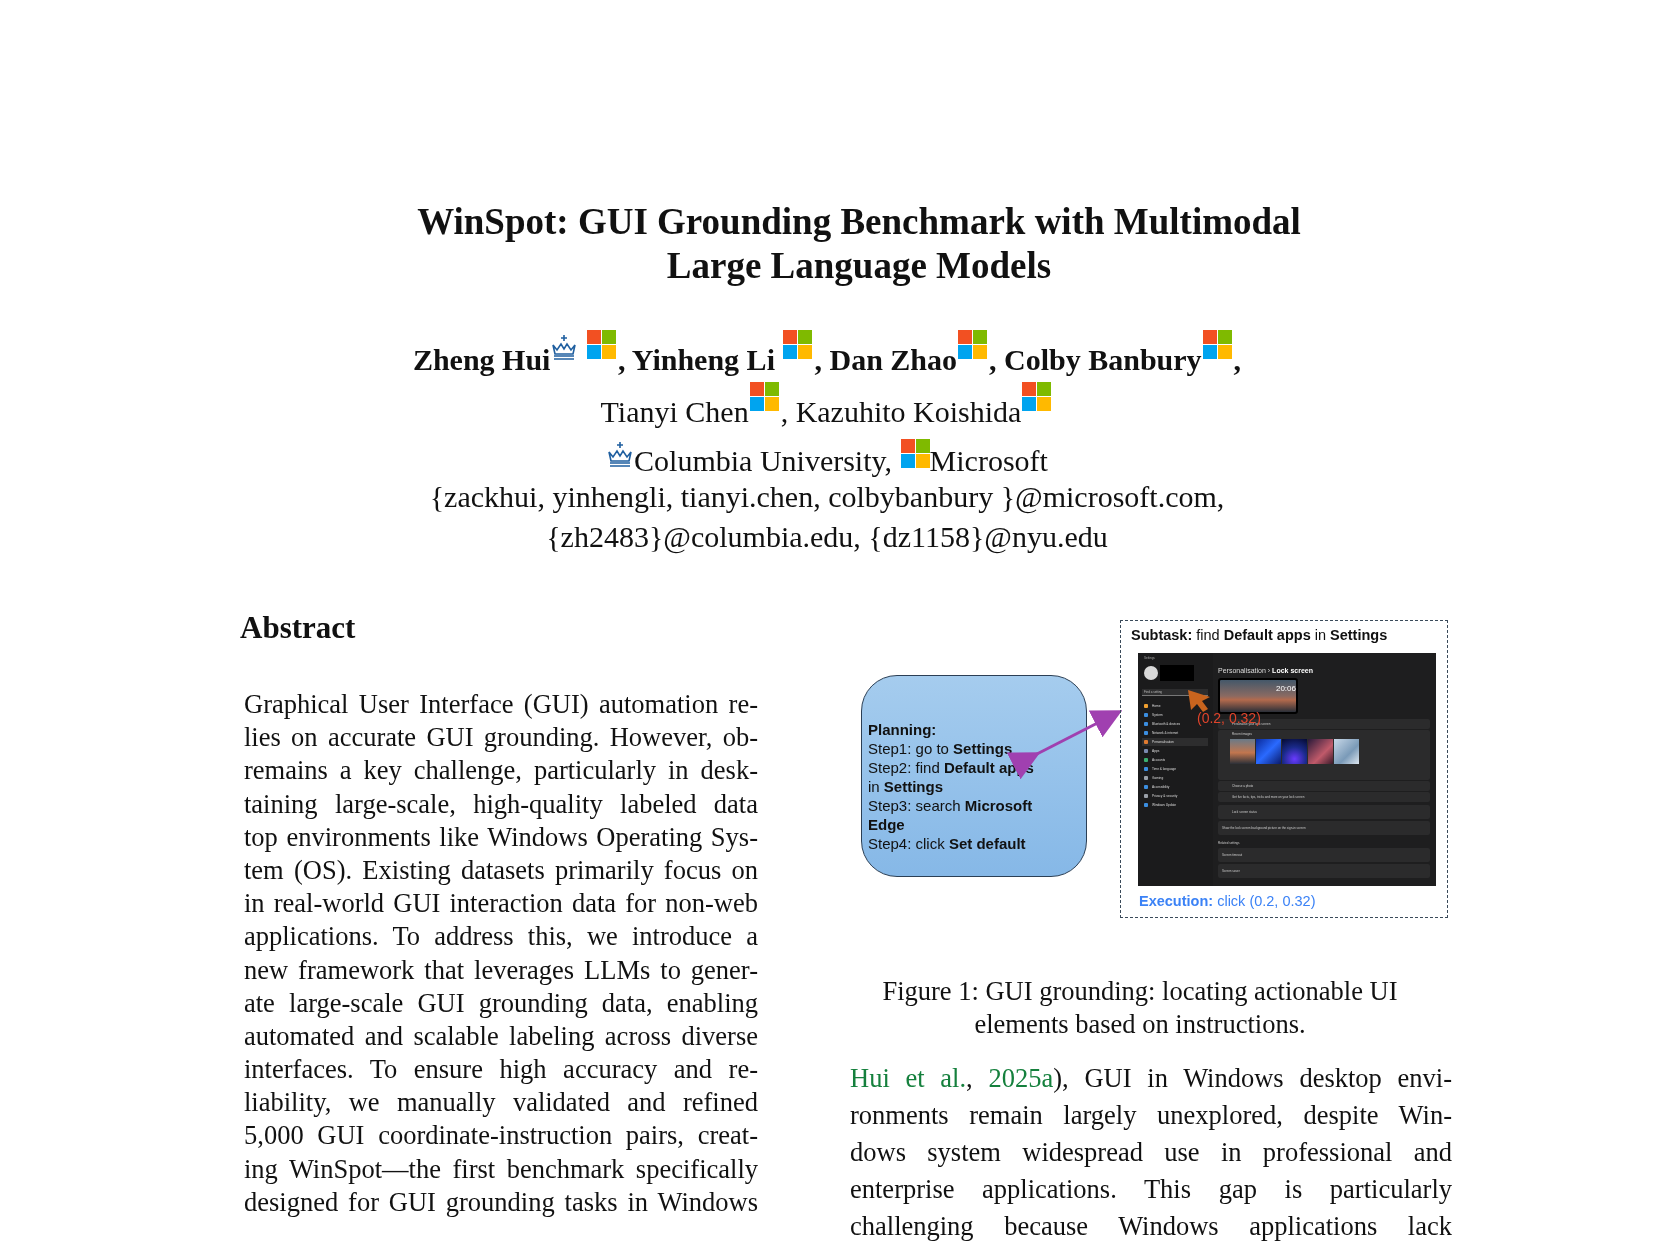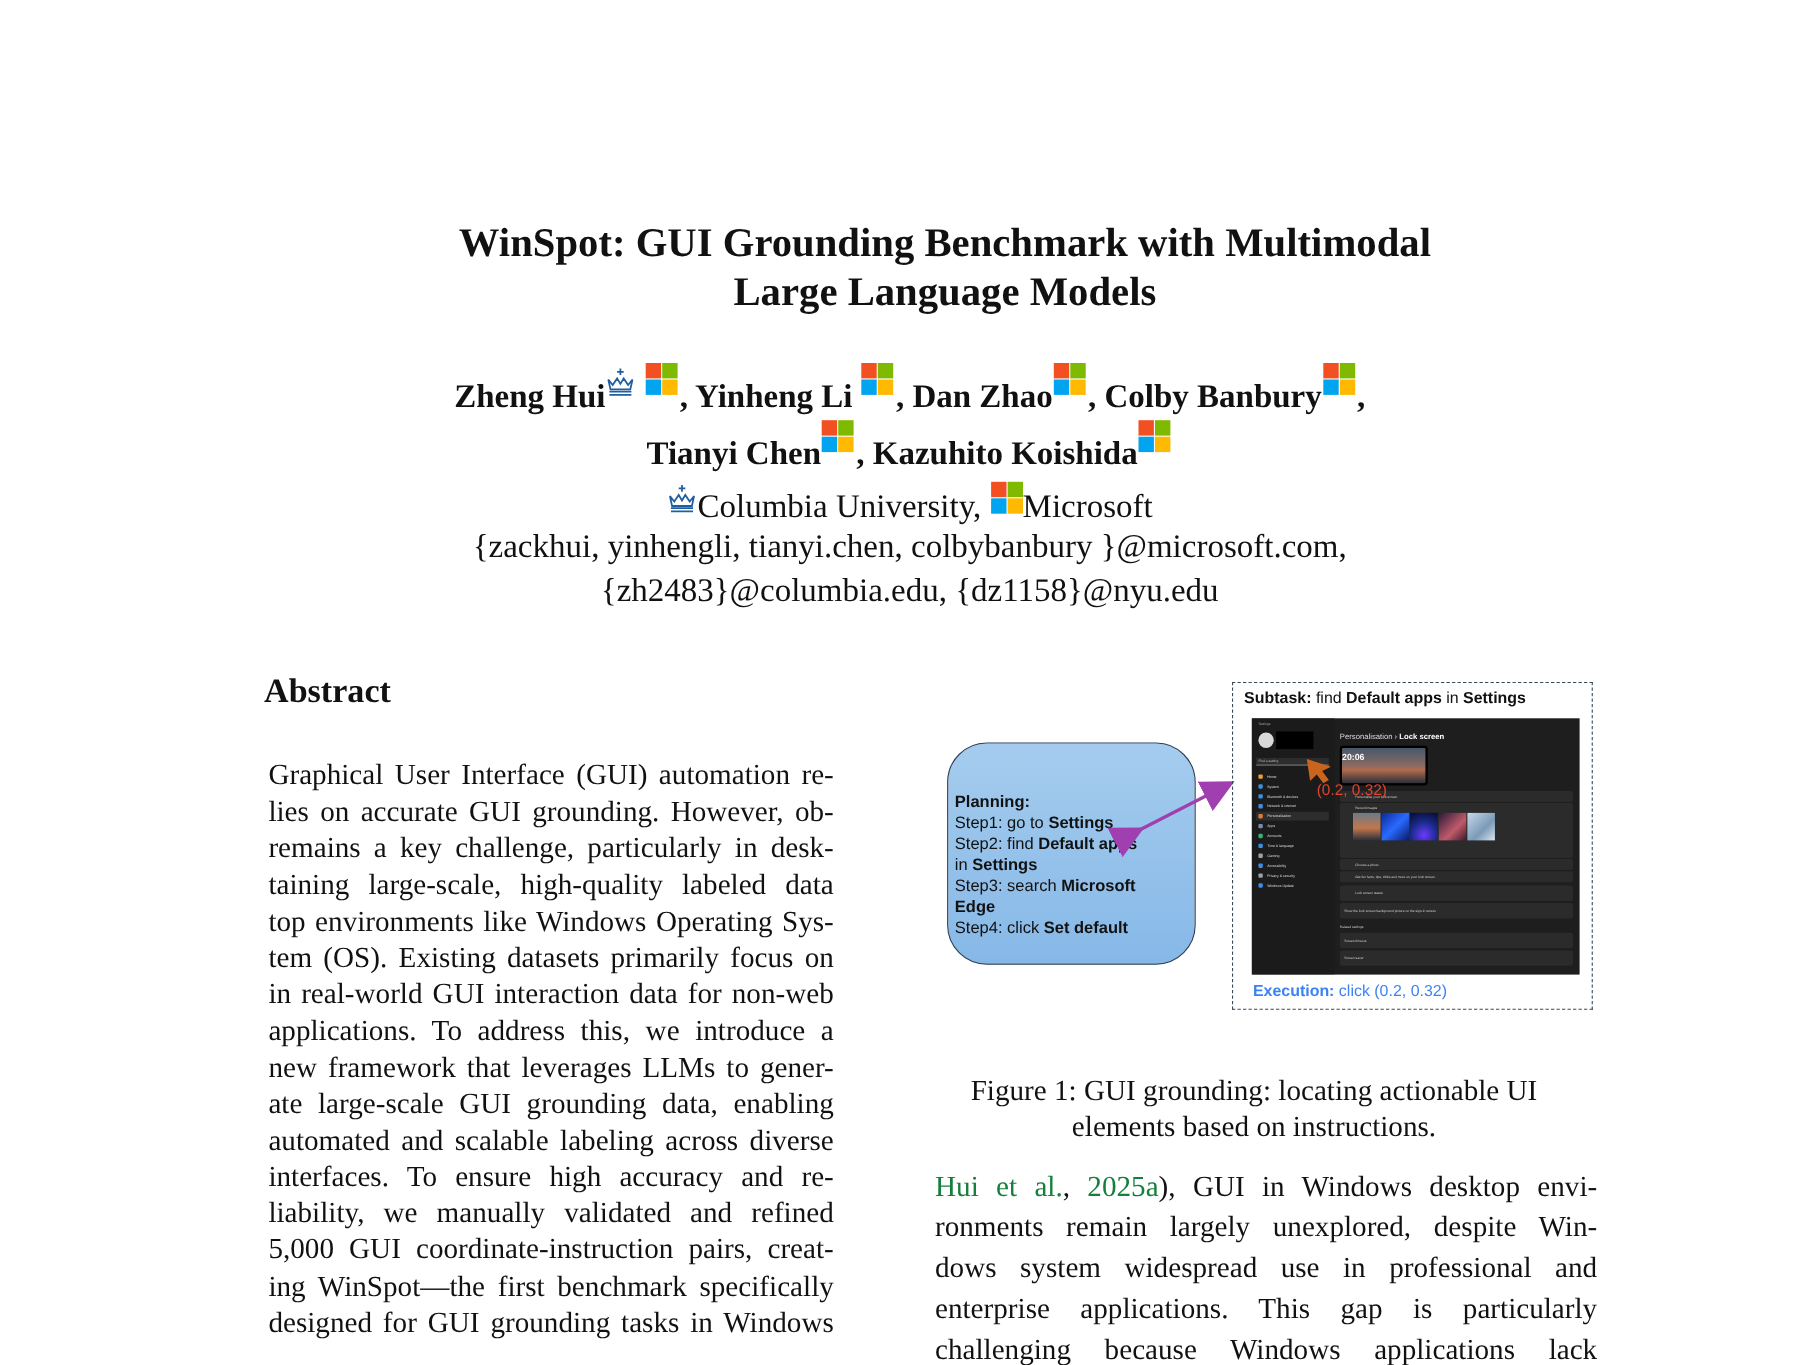--- a/index.html
+++ b/index.html
@@ -6,21 +6,21 @@
   body {
     width: 1654px; height: 1241px; overflow: hidden; position: relative;
     font-family: "Liberation Serif", "DejaVu Serif", serif; color: #111;
   }
   .abs { position: absolute; }
   .center { text-align: center; }
 
   
   #title { left: 0; width: 1654px; top: 200px; font-size: 37px; font-weight: bold; line-height: 44px; padding-left: 32px; }
   #authors1 { left: 0; width: 1654px; top: 330px; font-size: 30px; font-weight: bold; line-height: 40px; }
-  #authors2 { left: 0; width: 1654px; top: 382px; font-size: 30px; font-weight: bold; line-height: 40px; }
+  #authors2 { left: 0; width: 1654px; top: 382px; font-size: 30px; font-weight: normal; line-height: 40px; }
   #affil { left: 0; width: 1654px; top: 437px; font-size: 30px; line-height: 40px; }
   #email1 { left: 0; width: 1654px; top: 477px; font-size: 30px; line-height: 40px; }
   #email2 { left: 0; width: 1654px; top: 517px; font-size: 30px; line-height: 40px; }
 
   .ms-logo { display: inline-block; width: 30px; height: 30px; vertical-align: 10px; position: relative; margin: 0 1px; }
   .ms-logo i { position: absolute; width: 14px; height: 14px; }
   .ms-logo i.a { left: 0; top: 0; background: #f25022; }
   .ms-logo i.b { left: 15px; top: 0; background: #7fba00; }
   .ms-logo i.c { left: 0; top: 15px; background: #00a4ef; }
   .ms-logo i.d { left: 15px; top: 15px; background: #ffb900; }
@@ -59,21 +59,21 @@
   .shot .avatar { position: absolute; left: 6px; top: 13px; width: 14px; height: 14px; border-radius: 50%; background: #d9d9d9; }
   .shot .blackbox { position: absolute; left: 22px; top: 12px; width: 34px; height: 16px; background: #000; }
   .shot .search { position: absolute; left: 4px; top: 36px; width: 66px; height: 7px; background: #2d2d2e; border-bottom: 1px solid #777; font-size: 3px; line-height: 7px; padding-left: 2px; box-sizing: border-box; color: #bbb; }
   .shot .nav { position: absolute; left: 4px; font-size: 3.2px; color: #ddd; width: 66px; height: 8px; line-height: 8px; padding-left: 10px; box-sizing: border-box; }
   .shot .nav .dot { position: absolute; left: 2px; top: 2px; width: 4px; height: 4px; border-radius: 1px; }
   .shot .nav.sel { background: #2d2d2e; }
   .shot .crumb { position: absolute; left: 80px; top: 14px; font-size: 7px; color: #ddd; white-space: nowrap; }
   .shot .crumb b { color: #fff; }
   .shot .preview { position: absolute; left: 80px; top: 25px; width: 76px; height: 32px; border: 2px solid #000; border-radius: 3px;
     background: linear-gradient(#44586a 0%, #8a6a62 50%, #b36a4d 62%, #2a2f38 100%); }
-  .shot .preview span { position: absolute; left: 0; width: 100%; text-align: left; top: 4px; font-size: 8px; color: #fff; font-weight: bold; }
+  .shot .preview span { position: absolute; left: 0; width: 100%; text-align: right; top: 4px; font-size: 8px; color: #fff; font-weight: normal; }
   .shot .card { position: absolute; left: 80px; width: 212px; background: #2b2b2c; border-radius: 2px; font-size: 3px; color: #ccc; padding-left: 14px; box-sizing: border-box; }
   .shot .thumbs { position: absolute; left: 92px; top: 86px; height: 25px; }
   .shot .thumbs i { display: inline-block; width: 25px; height: 25px; margin-right: 1px; }
   .shot .coord { position: absolute; left: 59px; top: 57px; font-size: 14px; color: #e0442b; white-space: nowrap; font-family: "Liberation Sans", sans-serif; }
   .arrow-svg { position: absolute; left: 0; top: 0; overflow: visible; }
 
   #caption { left: 840px; width: 600px; top: 975px; font-size: 26.5px; line-height: 33px; text-align: center; }
 
   
   #right-body { left: 850px; width: 602px; top: 1060px; font-size: 26.5px; line-height: 37px; }

